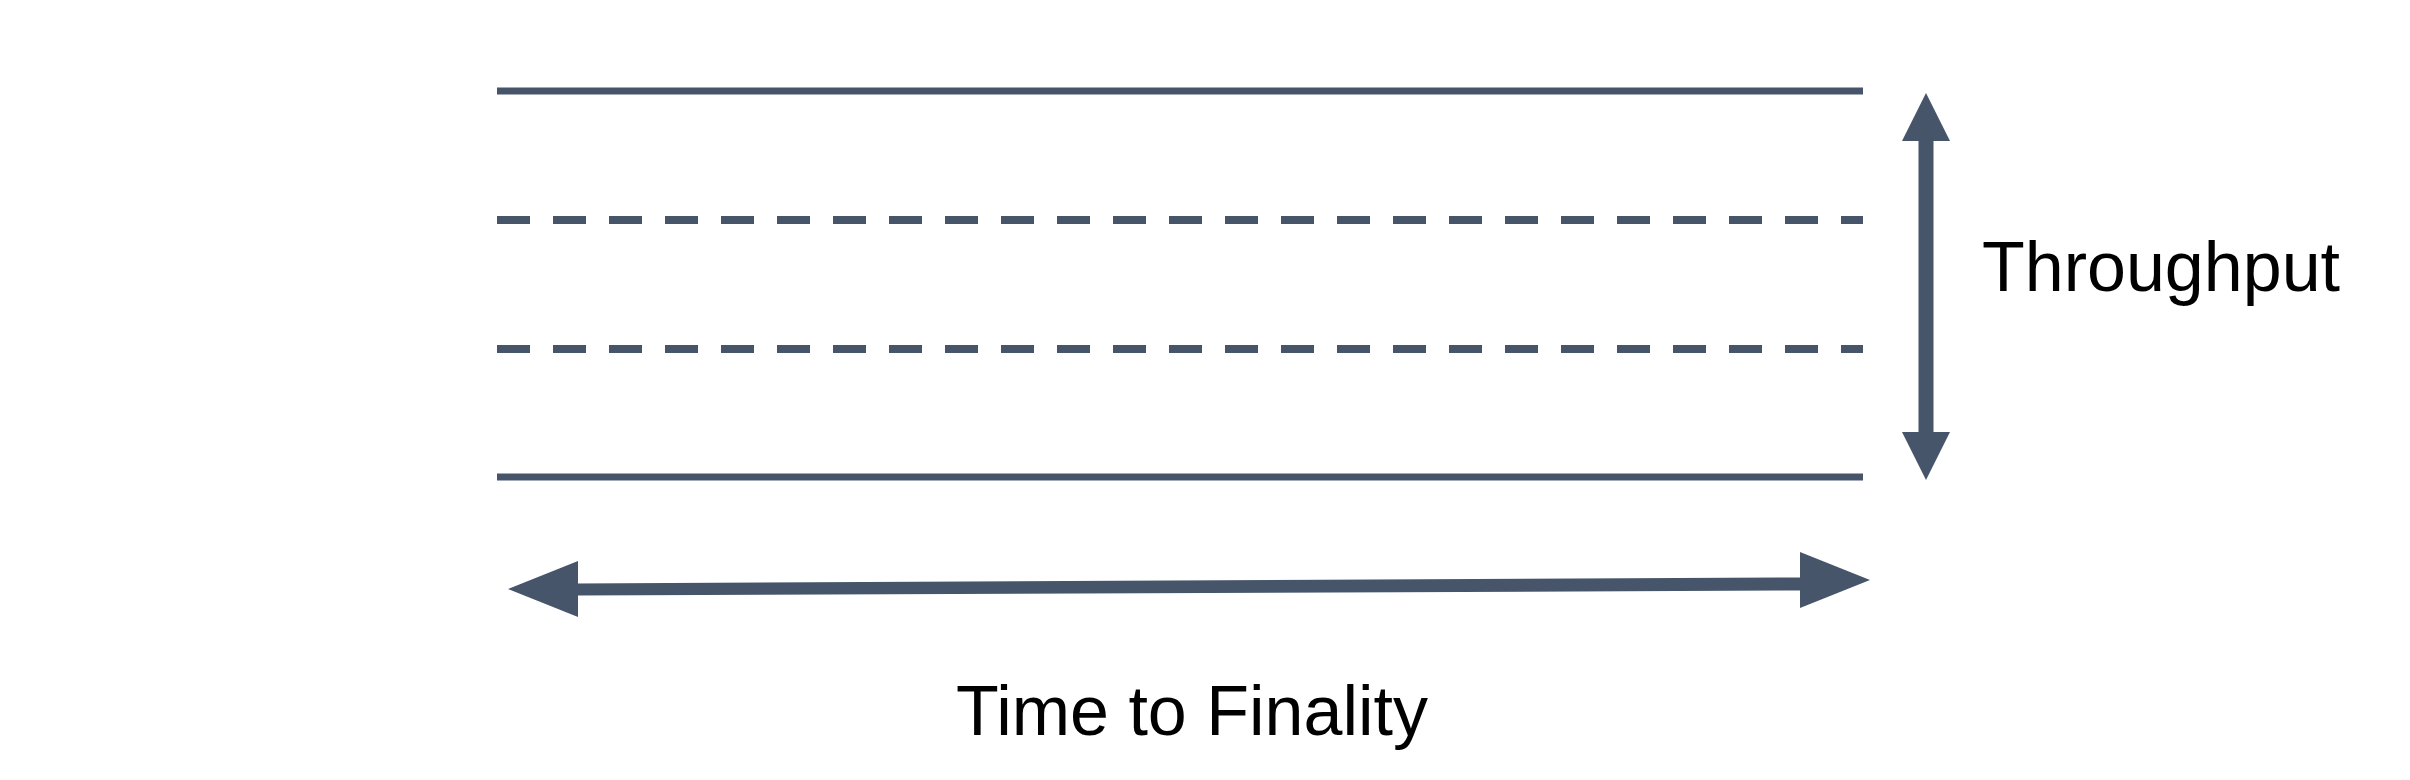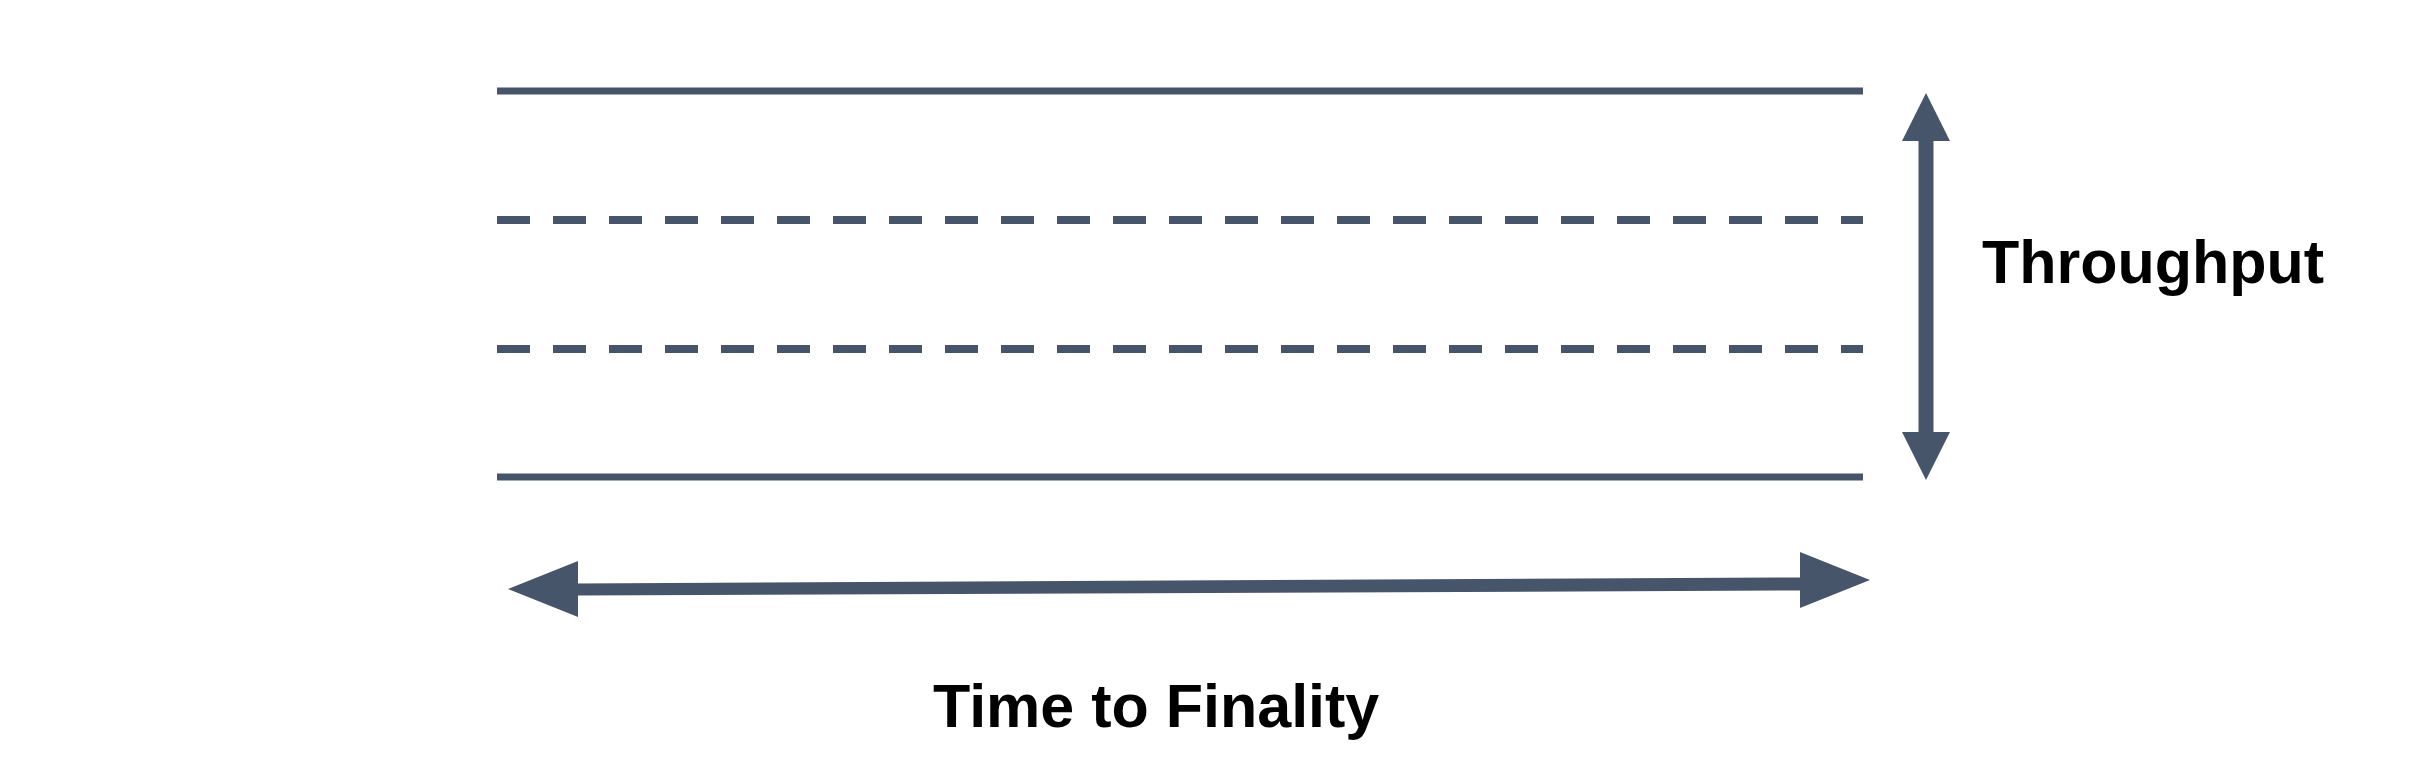--- a/index.html
+++ b/index.html
@@ -24,22 +24,22 @@
     left: 0;
     top: 0;
     width: 2410px;
     height: 780px;
     display: block;
   }
   .axis-label {
     position: absolute;
     color: #000000;
     font-family: "Liberation Sans", sans-serif;
-    font-size: 61px;
-    font-weight: 700;
+    font-size: 70px;
+    font-weight: 400;
     line-height: 1;
     white-space: nowrap;
     letter-spacing: 0px;
   }
   #label-throughput {
     left: 1982px;
     top: 232px;
   }
   #label-time-to-finality {
     left: 933px;
@@ -69,15 +69,15 @@
 
     <g>
       <polygon points="576,583.5 1802,577.5 1802,590.5 576,595.5" fill="#46556A"></polygon>
       <polygon points="508,589 578,561 578,617" fill="#46556A"></polygon>
       <polygon points="1870,580 1800,552 1800,608" fill="#46556A"></polygon>
     </g>
   </svg>
 
   <div class="axis-label" id="label-throughput" style="color: rgb(0, 0, 0);">Throughput</div>
 
-  <div class="axis-label" id="label-time-to-finality" style="color: rgb(0, 0, 0);">Time to Finality</div>
+  <div class="axis-label" id="label-time-to-finality" style="color: rgb(0, 0, 0); margin-left: 23px;">Time to Finality</div>
 
 </div>
 
 </body></html>

